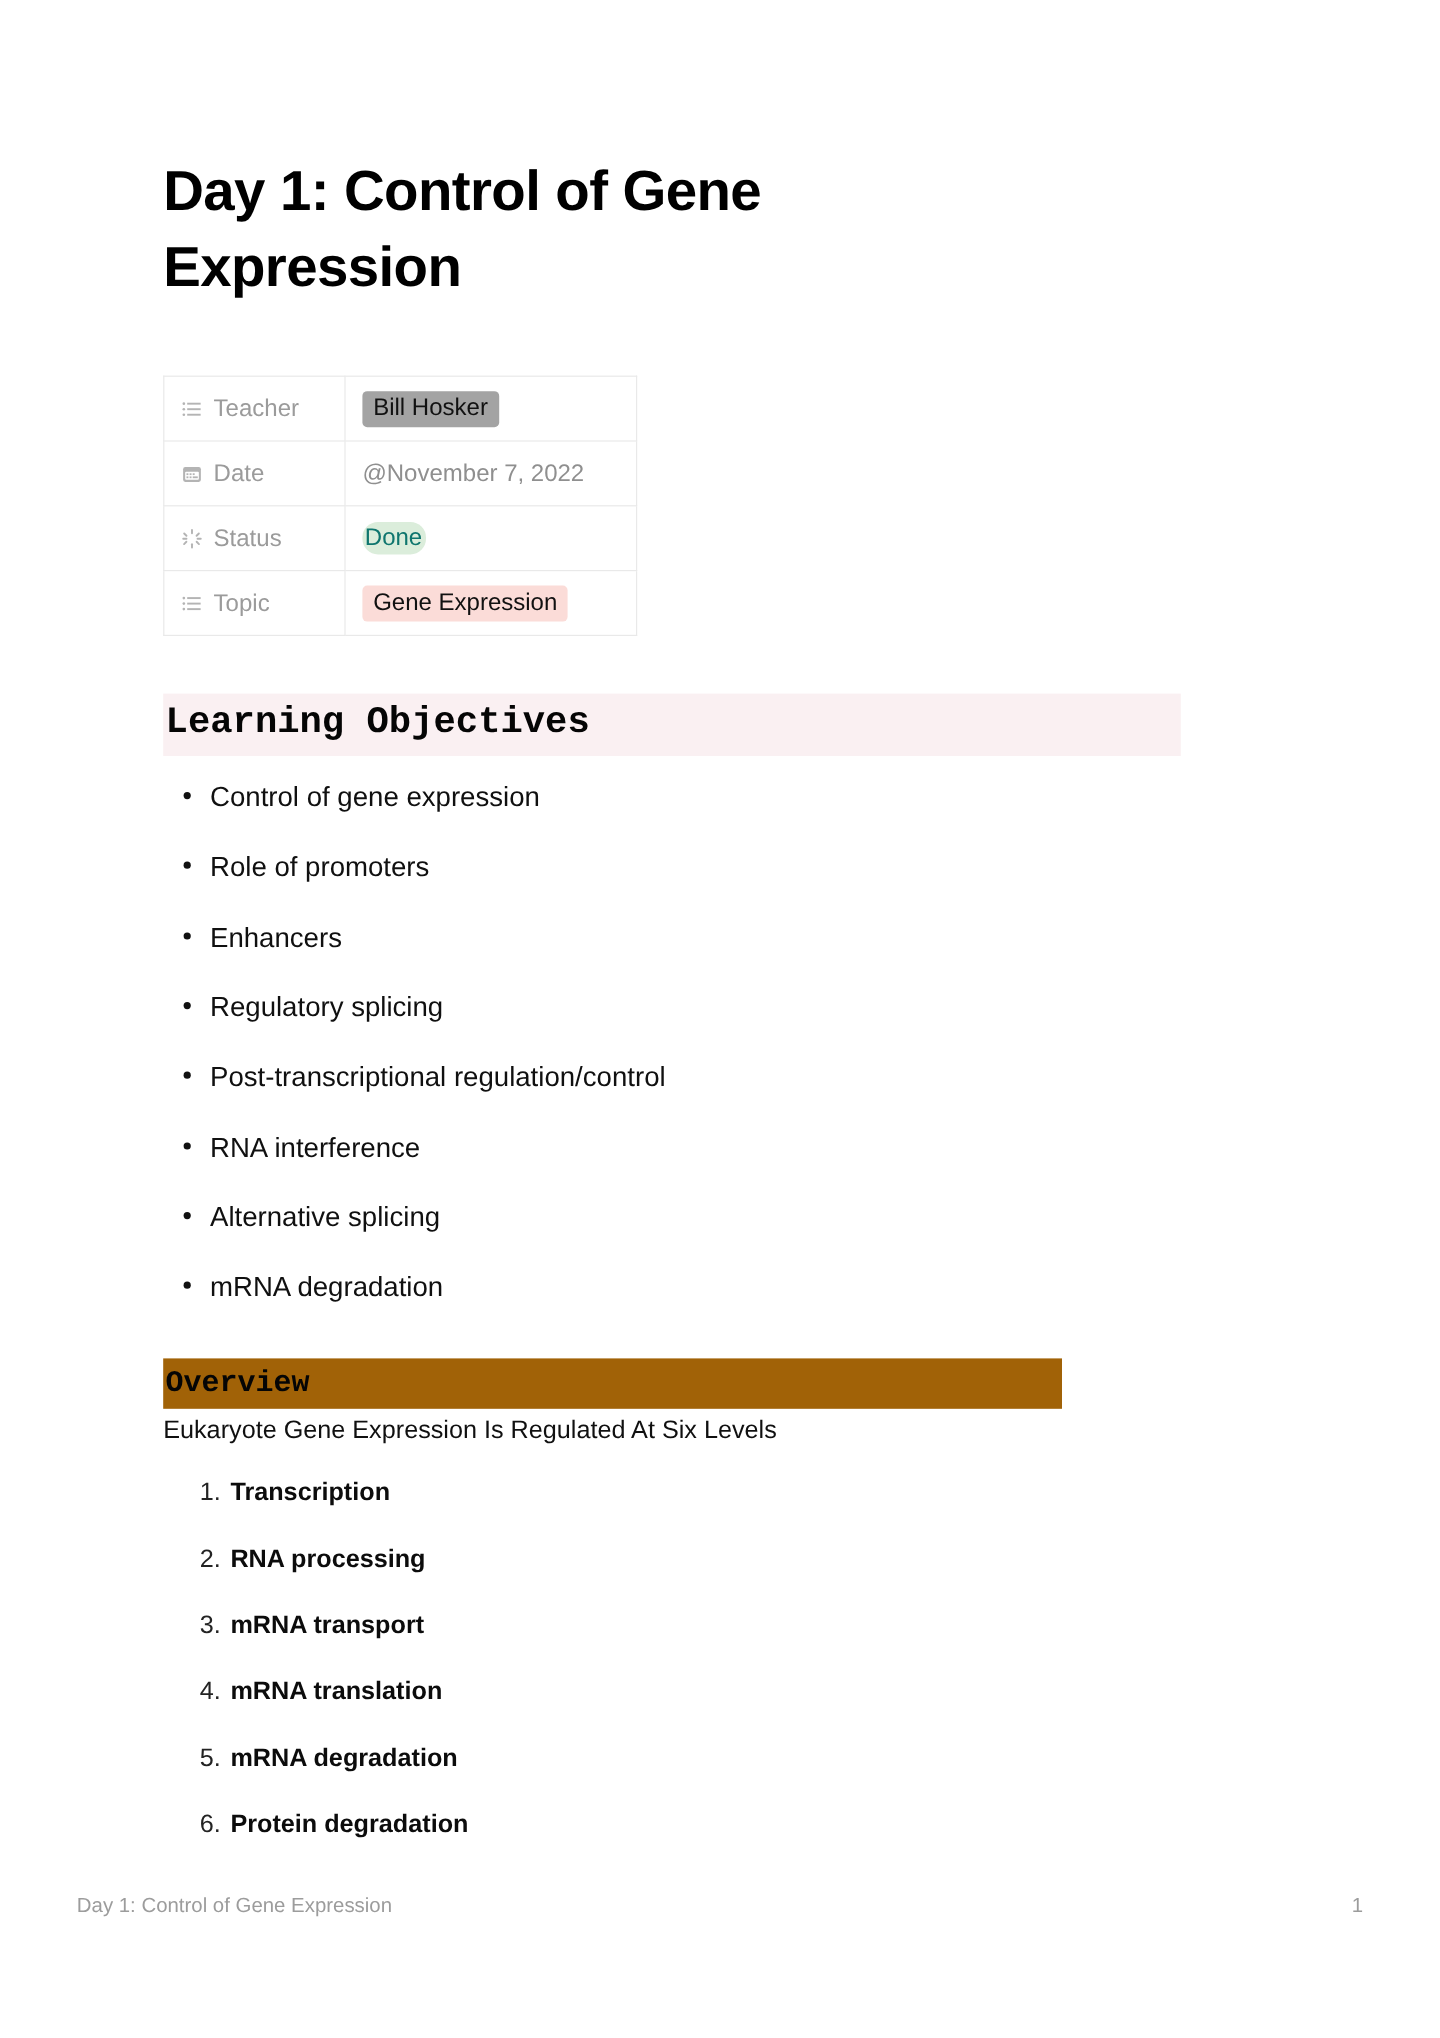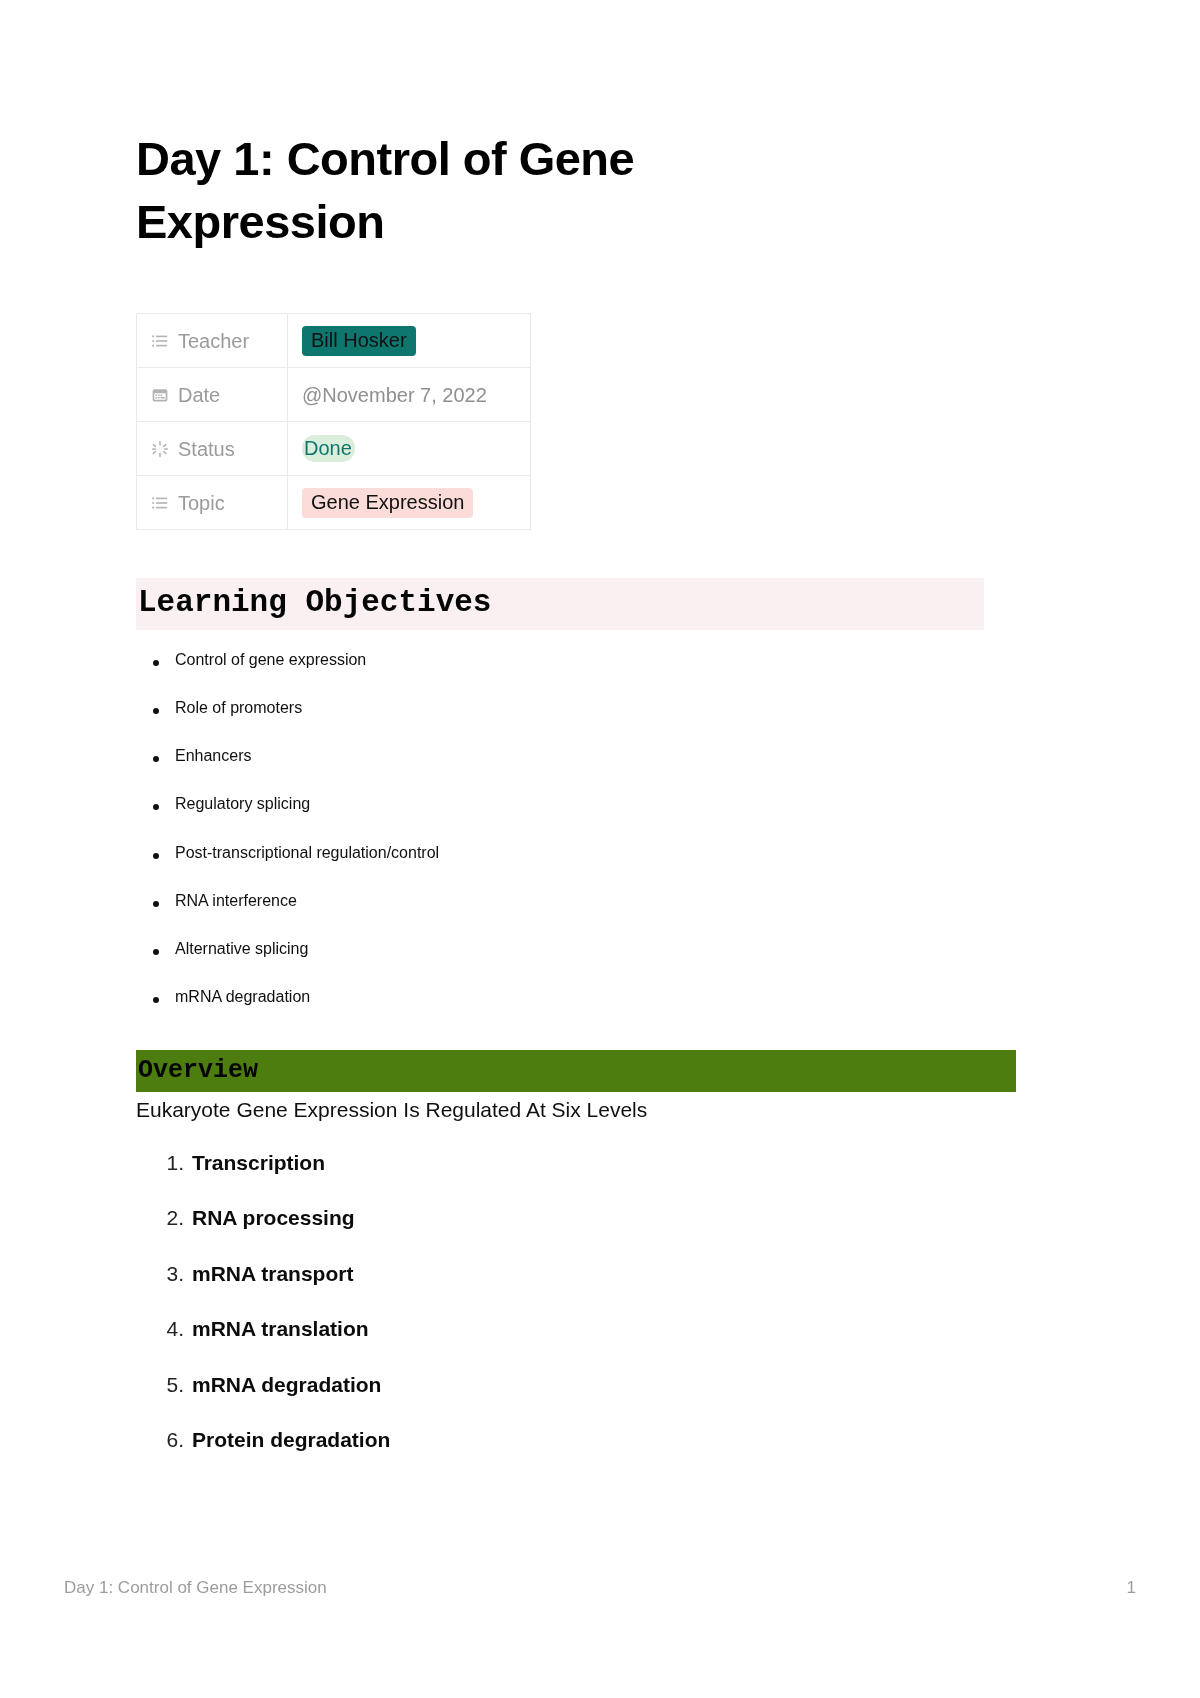--- a/index.html
+++ b/index.html
@@ -84,21 +84,21 @@
     padding-left: 12px;
   }
   .tag {
     display: inline-block;
     padding: 3px 9px 4px 9px;
     border-radius: 4px;
     font-size: 20px;
     line-height: 1.15;
     color: #111111;
   }
-  .tag-teacher { background: #0f766e; }
+  .tag-teacher { background: #a3a3a3; }
   .tag-topic   { background: #fbdcd8; }
   .hl-done {
     display: inline-block;
     background: #dbeddb;
     padding: 1px 3px 2px 2px;
     font-size: 20px;
     line-height: 1.2;
     color: #0f766e;
     border-radius: 13px;
   }
@@ -121,34 +121,34 @@
     font-size: 31px;
     line-height: 1.32;
     background: #faf0f2;
     padding: 5px 0 6px 2px;
     width: 848px;
   }
   .head-ov {
     margin-top: 42px;
     font-size: 25px;
     line-height: 1.32;
-    background: #4d7c0f;
+    background: #a16207;
     padding: 4px 0 5px 2px;
-    width: 880px;
+    width: 749px;
   }
 
   
   ul.bullets {
     margin: 18px 0 0 0;
     padding-left: 39px;
     list-style: none;
   }
   ul.bullets li {
     position: relative;
-    font-size: 16px;
+    font-size: 23px;
     line-height: 1.45;
     margin-bottom: 25px;
     color: #101010;
   }
   ul.bullets li:last-child { margin-bottom: 0; }
   ul.bullets li .bullet-dot {
     position: absolute;
     left: -22px;
     top: 12px;
     width: 6px;

